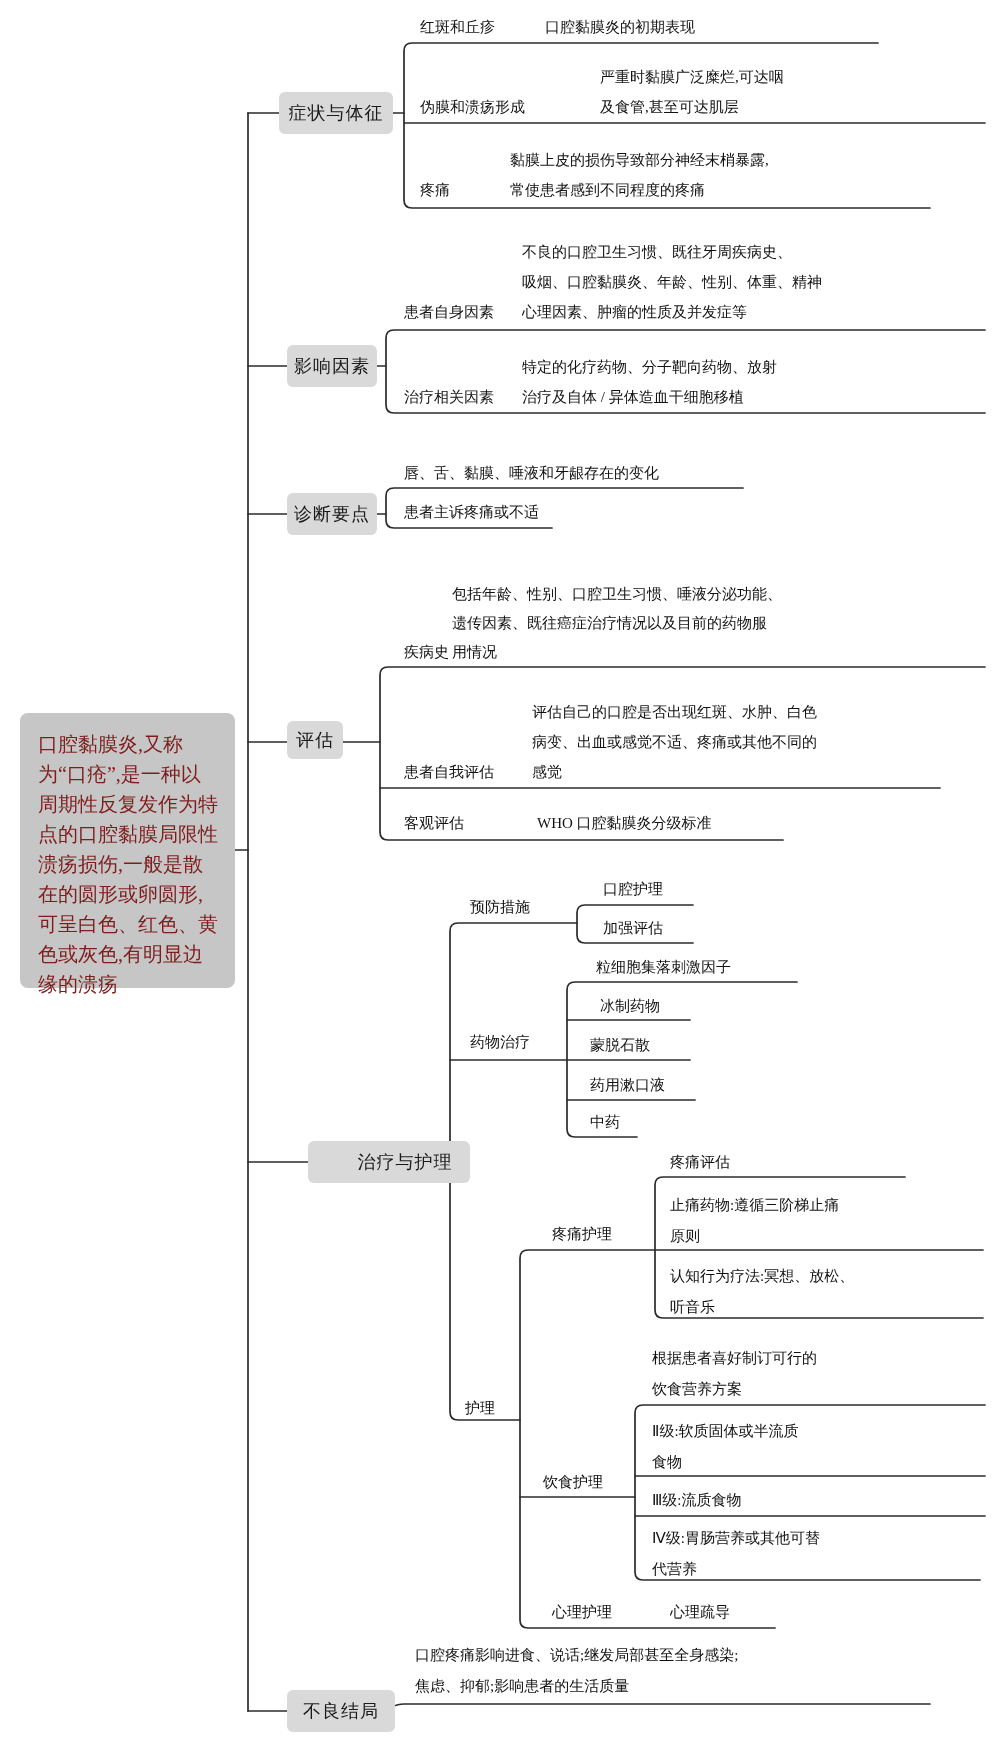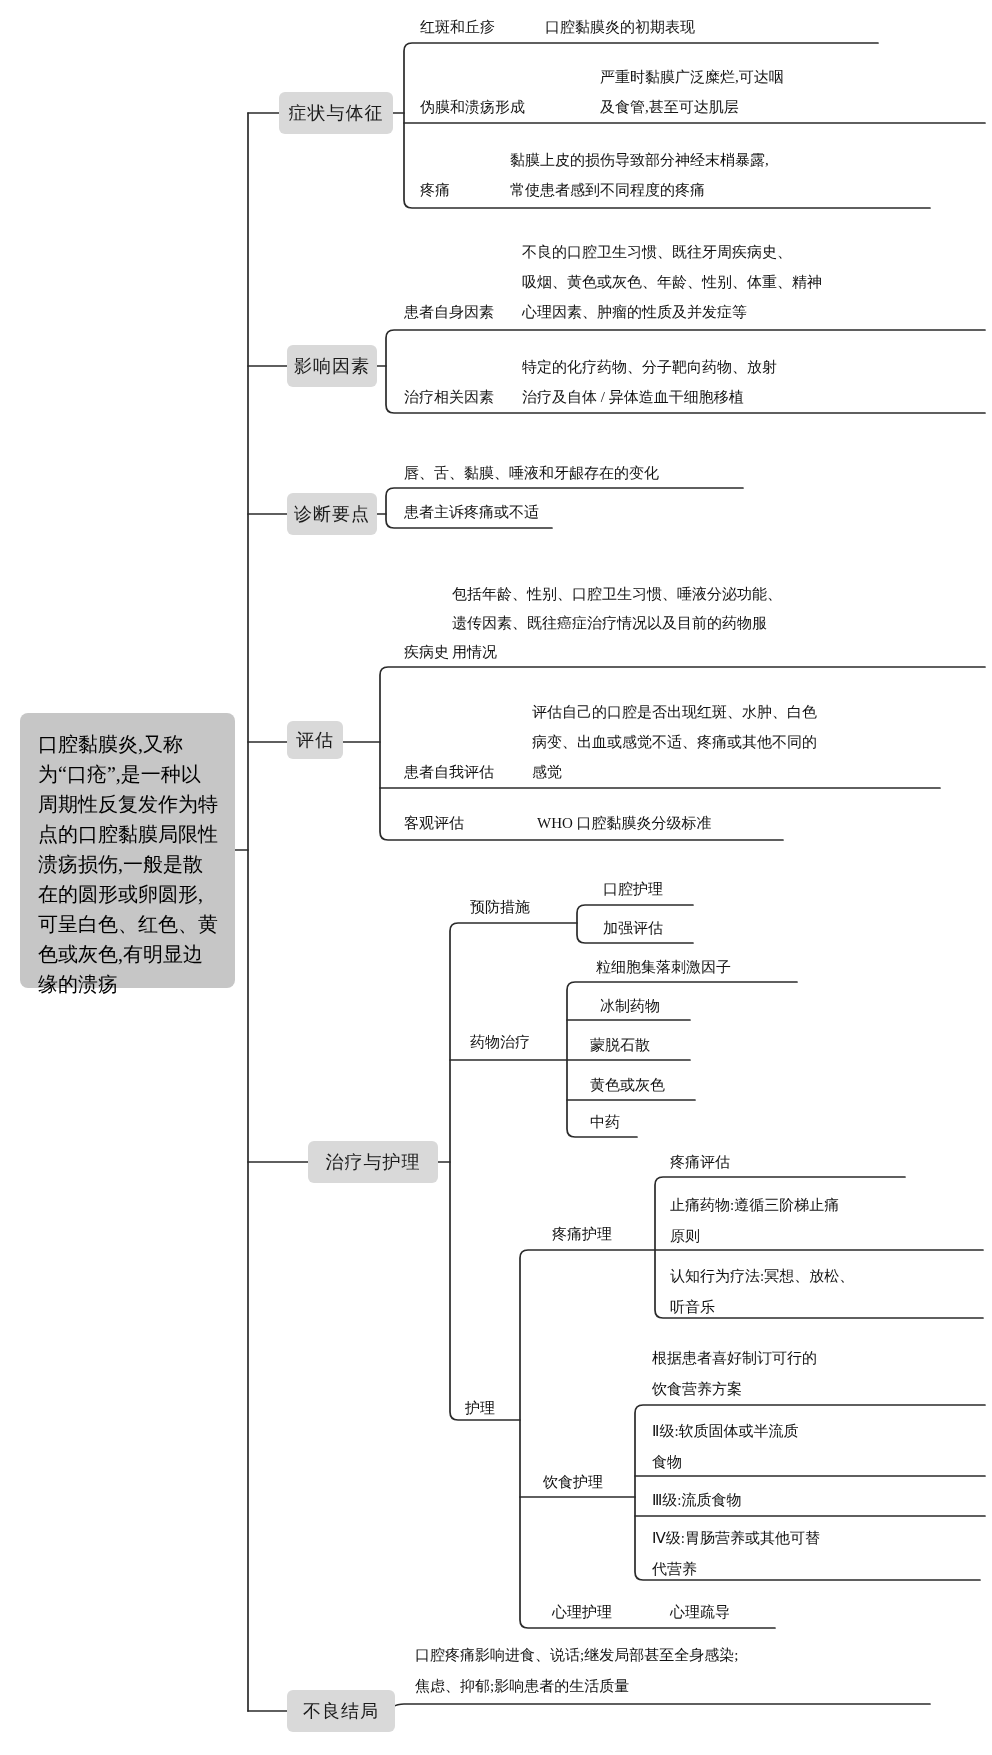--- a/index.html
+++ b/index.html
@@ -5,21 +5,21 @@
   html,body{margin:0;padding:0;background:#ffffff;}
   #canvas{position:relative;width:992px;height:1755px;background:#ffffff;overflow:hidden;
           font-family:"Liberation Serif", serif;color:#111111;}
   #lines{position:absolute;left:0;top:0;width:992px;height:1755px;}
   #lines path{fill:none;stroke:#2b2b2b;stroke-width:1.7;stroke-linecap:round;}
   .t{position:absolute;font-size:15px;line-height:25px;white-space:nowrap;color:#121212;}
   .nodebox{position:absolute;background:#d9d9d9;border-radius:6px;display:flex;
            align-items:center;justify-content:center;font-size:18px;color:#1a1a1a;
            letter-spacing:1px;}
   .rootbox{position:absolute;background:#c6c6c6;border-radius:8px;font-size:20px;
-           line-height:30px;color:#000000;padding:16px 16px 14px 18px;box-sizing:border-box;
+           line-height:30px;color:#7f1d1d;padding:16px 16px 14px 18px;box-sizing:border-box;
            text-align:left;}
 </style>
 </head>
 <body>
 
 <div id="canvas">
 
   <svg id="lines" viewBox="0 0 992 1755">
 
     <path d="M248,113 V1711"></path>
@@ -61,35 +61,35 @@
 
     <path d="M377,1711 C390,1711 392,1704 404,1704 H930"></path>
   </svg>
 
   <div class="rootbox" style="left:20px;top:713px;width:215px;height:275px;">口腔黏膜炎,又称为“口疮”,是一种以周期性反复发作为特点的口腔黏膜局限性溃疡损伤,一般是散在的圆形或卵圆形,可呈白色、红色、黄色或灰色,有明显边缘的溃疡</div>
 
   <div class="nodebox" style="left:279px;top:92px;width:114px;height:42px;">症状与体征</div>
   <div class="nodebox" style="left:287px;top:345px;width:90px;height:42px;">影响因素</div>
   <div class="nodebox" style="left:287px;top:493px;width:90px;height:42px;">诊断要点</div>
   <div class="nodebox" style="left:287px;top:721px;width:56px;height:38px;">评估</div>
-  <div class="nodebox" style="left:308px;top:1141px;width:130px;height:42px;">治疗与护理</div>
+  <div class="nodebox" style="left:308px;top:1141px;width:130px;height:42px;padding-left:32px;">治疗与护理</div>
   <div class="nodebox" style="left:287px;top:1690px;width:108px;height:42px;">不良结局</div>
 
   <div class="t" style="left:420px;top:15px;">红斑和丘疹</div>
   <div class="t" style="left:545px;top:15px;">口腔黏膜炎的初期表现</div>
   <div class="t" style="left:420px;top:95px;">伪膜和溃疡形成</div>
   <div class="t" style="left:600px;top:65px;">严重时黏膜广泛糜烂,可达咽</div>
   <div class="t" style="left:600px;top:95px;">及食管,甚至可达肌层</div>
   <div class="t" style="left:420px;top:178px;">疼痛</div>
   <div class="t" style="left:510px;top:148px;">黏膜上皮的损伤导致部分神经末梢暴露,</div>
   <div class="t" style="left:510px;top:178px;">常使患者感到不同程度的疼痛</div>
 
   <div class="t" style="left:404px;top:300px;">患者自身因素</div>
   <div class="t" style="left:522px;top:240px;">不良的口腔卫生习惯、既往牙周疾病史、</div>
-  <div class="t" style="left:522px;top:270px;">吸烟、黄色或灰色、年龄、性别、体重、精神</div>
+  <div class="t" style="left:522px;top:270px;">吸烟、口腔黏膜炎、年龄、性别、体重、精神</div>
   <div class="t" style="left:522px;top:300px;">心理因素、肿瘤的性质及并发症等</div>
   <div class="t" style="left:404px;top:385px;">治疗相关因素</div>
   <div class="t" style="left:522px;top:355px;">特定的化疗药物、分子靶向药物、放射</div>
   <div class="t" style="left:522px;top:385px;">治疗及自体 / 异体造血干细胞移植</div>
 
   <div class="t" style="left:404px;top:461px;">唇、舌、黏膜、唾液和牙龈存在的变化</div>
   <div class="t" style="left:404px;top:500px;">患者主诉疼痛或不适</div>
 
   <div class="t" style="left:404px;top:640px;">疾病史</div>
   <div class="t" style="left:452px;top:582px;">包括年龄、性别、口腔卫生习惯、唾液分泌功能、</div>
@@ -103,21 +103,21 @@
   <div class="t" style="left:537px;top:811px;">WHO 口腔黏膜炎分级标准</div>
 
   <div class="t" style="left:470px;top:895px;">预防措施</div>
   <div class="t" style="left:603px;top:877px;">口腔护理</div>
   <div class="t" style="left:603px;top:916px;">加强评估</div>
 
   <div class="t" style="left:470px;top:1030px;">药物治疗</div>
   <div class="t" style="left:596px;top:955px;">粒细胞集落刺激因子</div>
   <div class="t" style="left:600px;top:994px;">冰制药物</div>
   <div class="t" style="left:590px;top:1033px;">蒙脱石散</div>
-  <div class="t" style="left:590px;top:1073px;">黄色或灰色</div>
+  <div class="t" style="left:590px;top:1073px;">药用漱口液</div>
   <div class="t" style="left:590px;top:1110px;">中药</div>
 
   <div class="t" style="left:465px;top:1396px;">护理</div>
 
   <div class="t" style="left:552px;top:1222px;">疼痛护理</div>
   <div class="t" style="left:670px;top:1150px;">疼痛评估</div>
   <div class="t" style="left:670px;top:1193px;">止痛药物:遵循三阶梯止痛</div>
   <div class="t" style="left:670px;top:1224px;">原则</div>
   <div class="t" style="left:670px;top:1264px;">认知行为疗法:冥想、放松、</div>
   <div class="t" style="left:670px;top:1295px;">听音乐</div>

